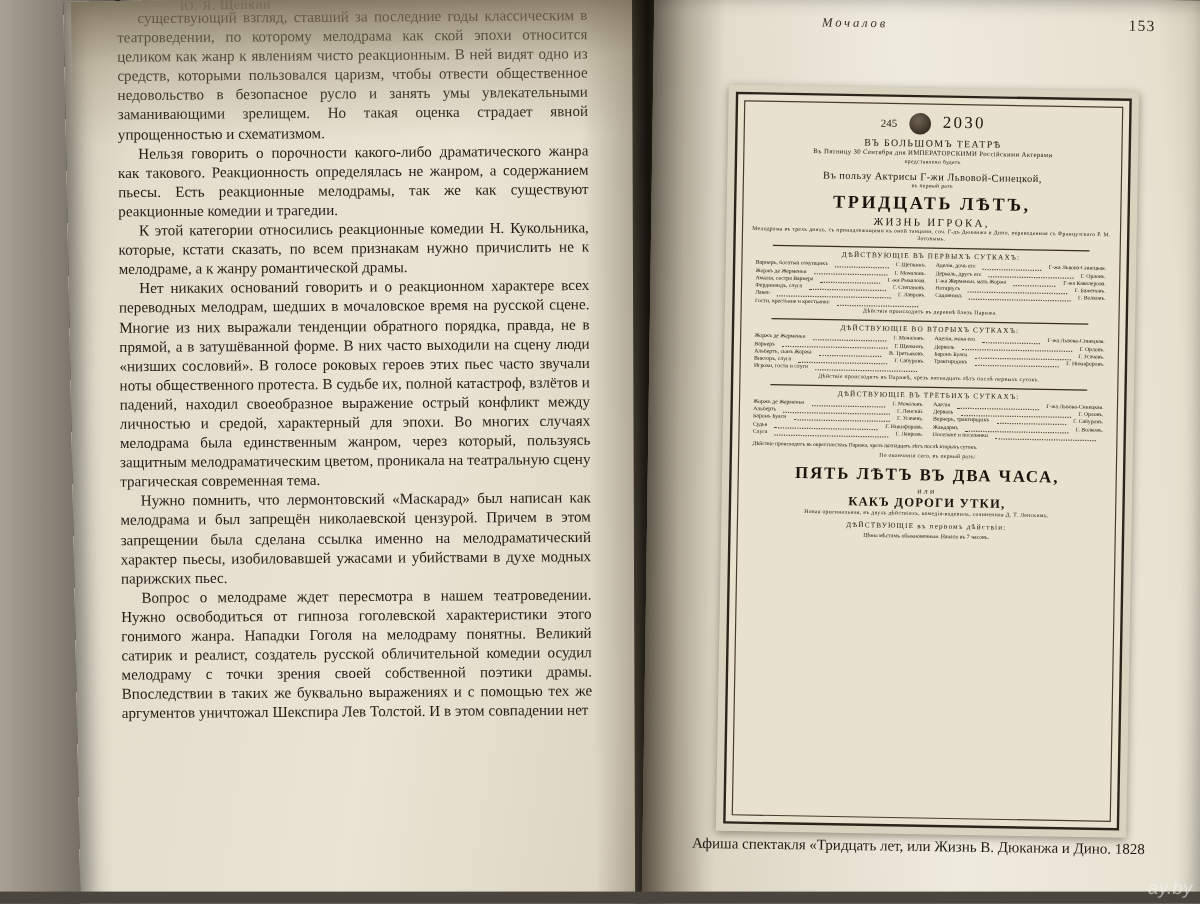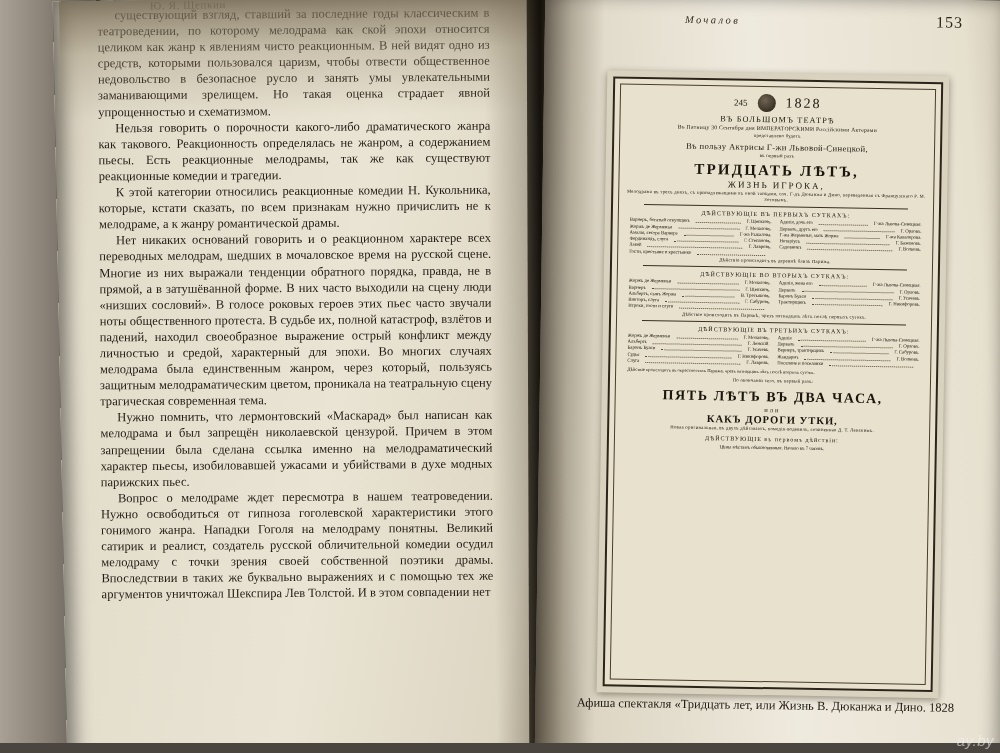--- a/index.html
+++ b/index.html
@@ -123,21 +123,21 @@
     transform: rotate(-1.1deg);
     transform-origin: 100% 50%;
     pointer-events: none;
   }
 
   
   .r-folio {
     position: absolute;
     right: 52px;
     top: 14px;
-    font-size: 16px;
+    font-size: 13px;
     color: #2e261b;
     letter-spacing: 1px;
     margin-left: 48px;
   }
   .r-runhead {
     position: absolute;
     left: 140px;
     top: 18px;
     font-size: 10.5px;
     letter-spacing: 2.4px;
@@ -282,21 +282,21 @@
     <div class="r-runhead">Мочалов</div>
     <div class="r-folio">153</div>
 
     <div class="poster-wrap">
       <div class="poster">
         <div class="poster-inner">
 
           <div class="p-yearline">
             <span class="p-no">245</span>
             <span class="p-seal"></span>
-            <span>1828</span>
+            <span>2030</span>
           </div>
 
           <div class="p-theatre">ВЪ БОЛЬШОМЪ ТЕАТРѢ</div>
           <div class="p-line sm">Въ Пятницу 30 Сентября дня ИМПЕРАТОРСКИМИ Россійскими Актерами</div>
           <div class="p-line xs">представлено будетъ</div>
           <div class="p-benefit">Въ пользу Актрисы Г-жи Львовой-Синецкой,</div>
           <div class="p-line xs">въ первый разъ</div>
 
           <div class="p-title">ТРИДЦАТЬ ЛѢТЪ,</div>
           <div class="p-sub">ЖИЗНЬ ИГРОКА,</div>

